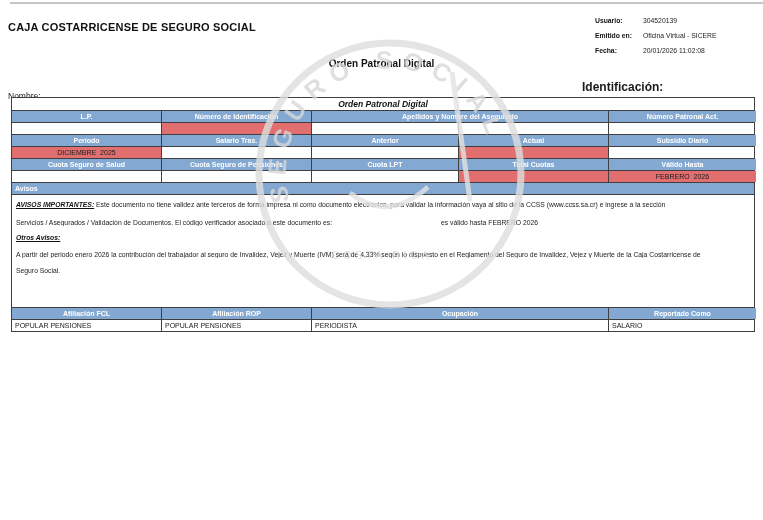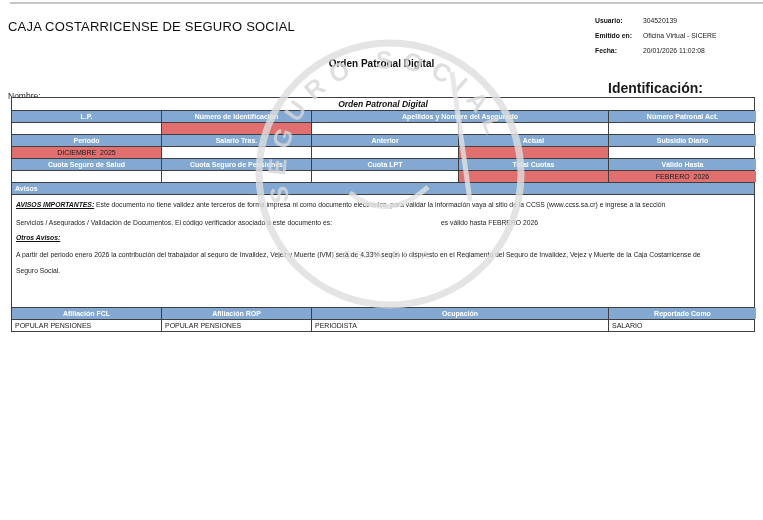--- a/index.html
+++ b/index.html
@@ -3,31 +3,31 @@
 <meta charset="utf-8">
 <style>
   * { margin:0; padding:0; box-sizing:border-box; }
   html,body { background:#ffffff; }
   .page {
     position:relative; width:763px; height:520px; background:#ffffff;
     font-family:"Liberation Sans", sans-serif; color:#1a1a1a; overflow:hidden;
   }
   .topline { position:absolute; left:10px; top:2px; width:753px; height:2px; background:#c6c6c6; }
 
-  .org { position:absolute; left:8px; top:21px; font-weight:normal; font-size:13px; line-height:12.5px; letter-spacing:0.2px; color:#111; }
+  .org { position:absolute; left:8px; top:21px; font-weight:bold; font-size:11px; line-height:12.5px; letter-spacing:0.2px; color:#111; }
 
   .meta { position:absolute; left:595px; top:17px; font-size:6.8px; }
   .meta-row { display:flex; height:15px; align-items:flex-start; }
   .meta-label { width:48px; font-weight:bold; color:#111; }
   .meta-value { color:#222; }
 
   .doc-title { position:absolute; left:0; top:58px; width:763px; text-align:center; font-weight:bold; font-size:10px; color:#111; }
 
   .nombre-label { position:absolute; left:8px; top:91px; font-weight:normal; font-size:8.5px; }
-  .ident-label  { position:absolute; left:608px; top:80px; font-weight:bold; font-size:14px; }
+  .ident-label  { position:absolute; left:582px; top:80px; font-weight:bold; font-size:12px; }
 
   .tbl { position:absolute; left:11px; top:97px; width:744px; border:1px solid #3f3f3f; background:#ffffff; }
   .trow { display:flex; height:12px; border-top:1px solid #3f3f3f; }
   .trow.first { border-top:none; }
   .cell { display:flex; align-items:center; justify-content:center; border-left:1px solid #3f3f3f;
           overflow:hidden; white-space:pre; font-size:7px; color:#1a1a1a; }
   .cell:first-child { border-left:none; }
   .w1 { flex:0 0 149px; } .w2 { flex:0 0 150px; } .w3 { flex:0 0 147px; }
   .w4 { flex:0 0 150px; } .w5 { flex:0 0 148px; } .w34 { flex:0 0 297px; }
   .wfull { flex:1 1 auto; }

